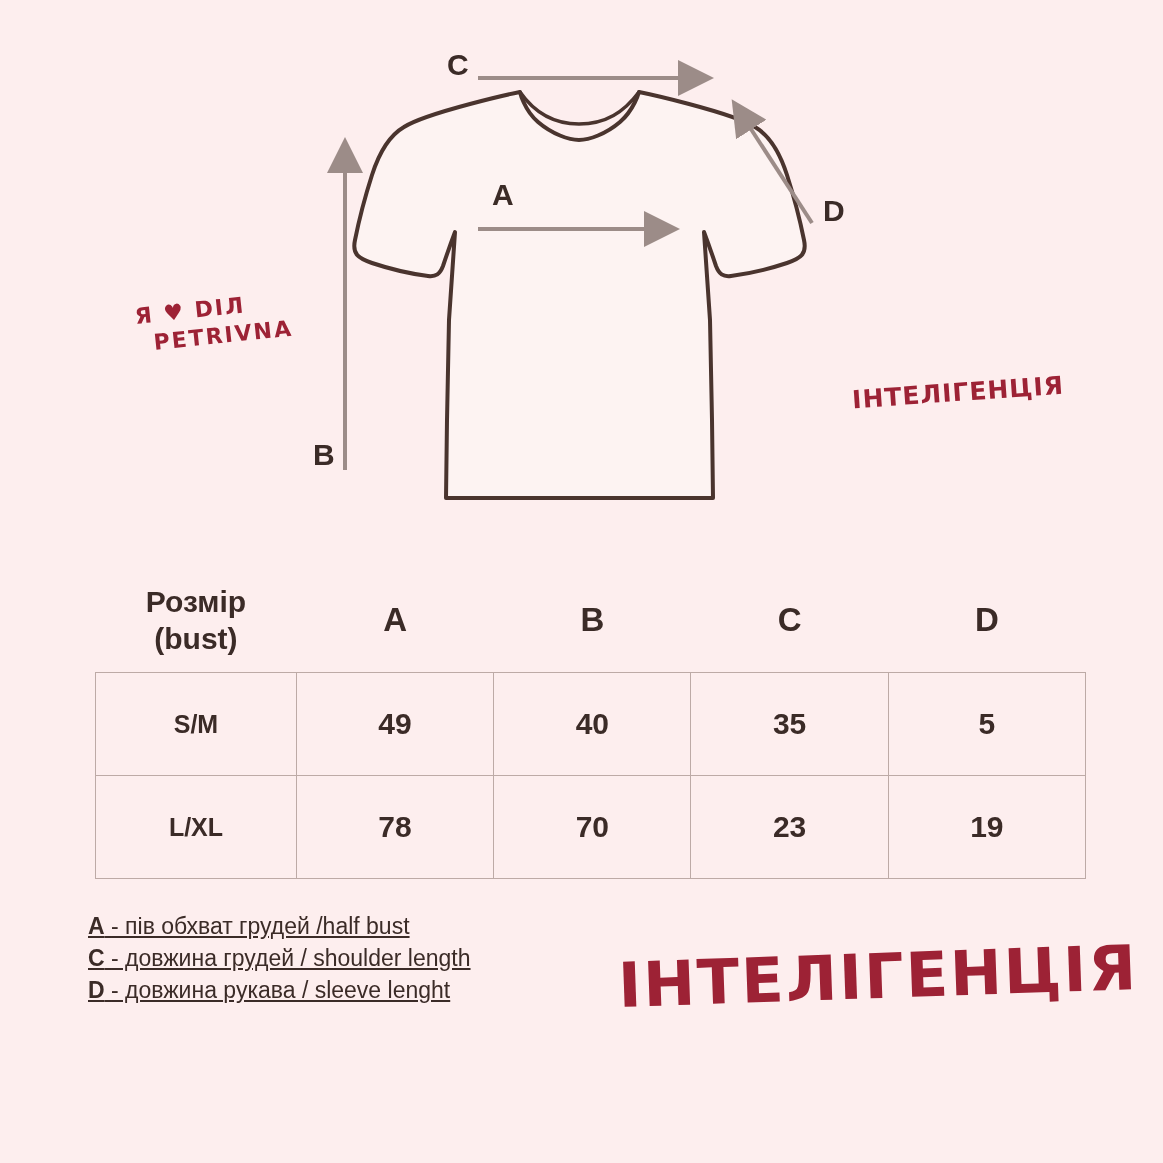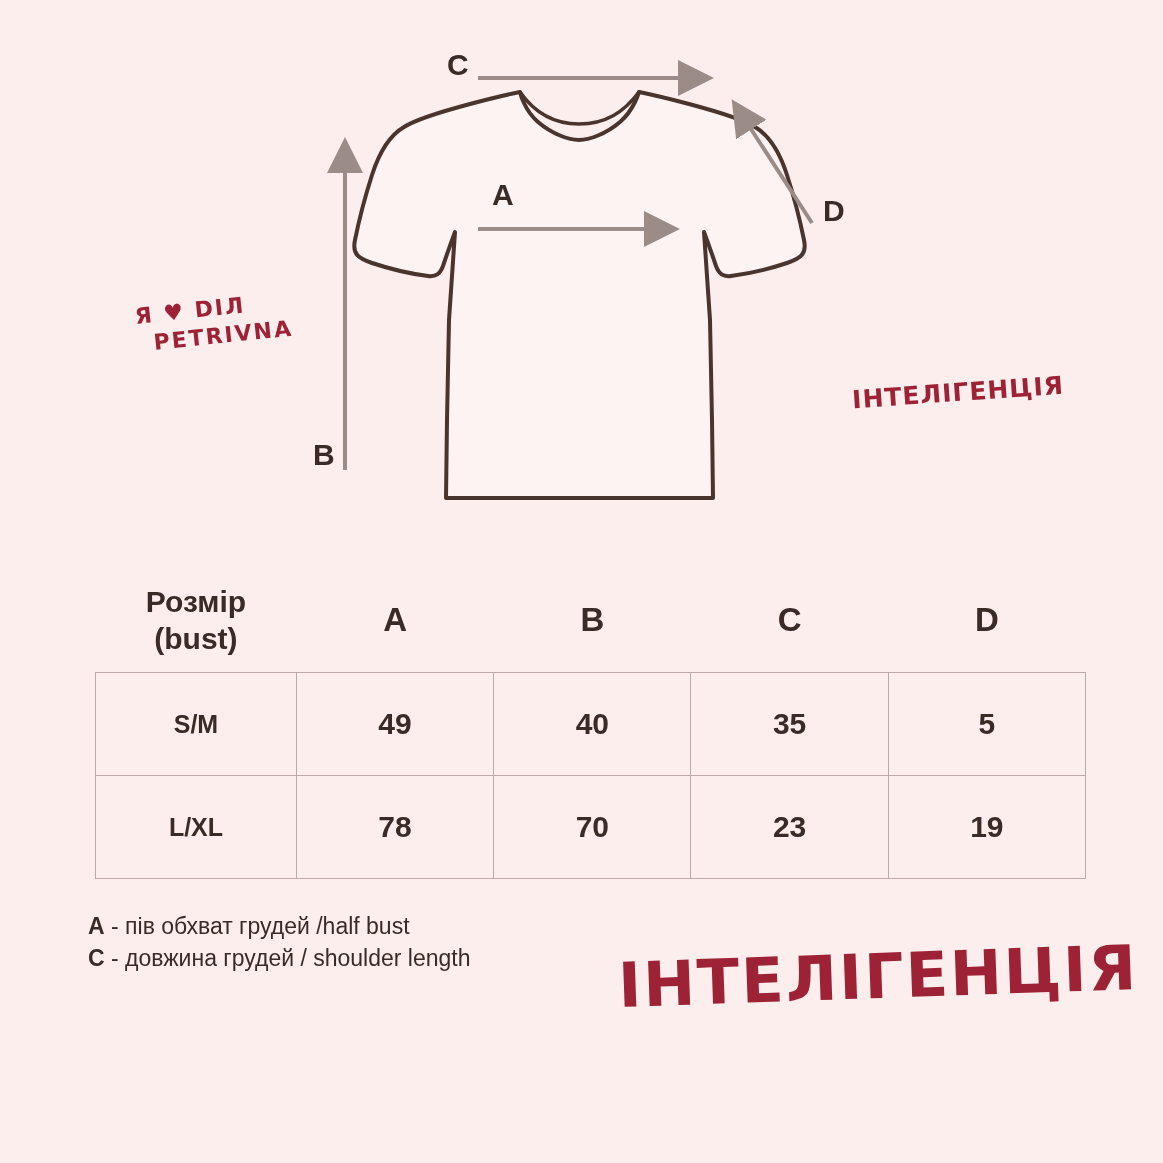--- a/index.html
+++ b/index.html
@@ -132,20 +132,21 @@
     position: absolute;
     left: 88px;
     top: 910px;
     width: 520px;
   }
   .legend-row {
     font-size: 23px;
     line-height: 32px;
     color: #3b2b27;
     white-space: nowrap;
+    text-decoration: underline;
   }
   .legend-row .key {
     font-weight: 700;
   }
 </style>
 </head>
 <body>
 
 <div class="canvas">
 
@@ -258,15 +259,19 @@
 
   <div class="legend">
     <div class="legend-row">
       <span class="key">A</span>
       <span>- пів обхват грудей /half bust</span>
     </div>
     <div class="legend-row">
       <span class="key">C</span>
       <span>- довжина грудей / shoulder length</span>
     </div>
+    <div class="legend-row">
+      <span class="key">D</span>
+      <span>- довжина рукава / sleeve lenght</span>
+    </div>
   </div>
 
 </div>
 
 </body></html>

